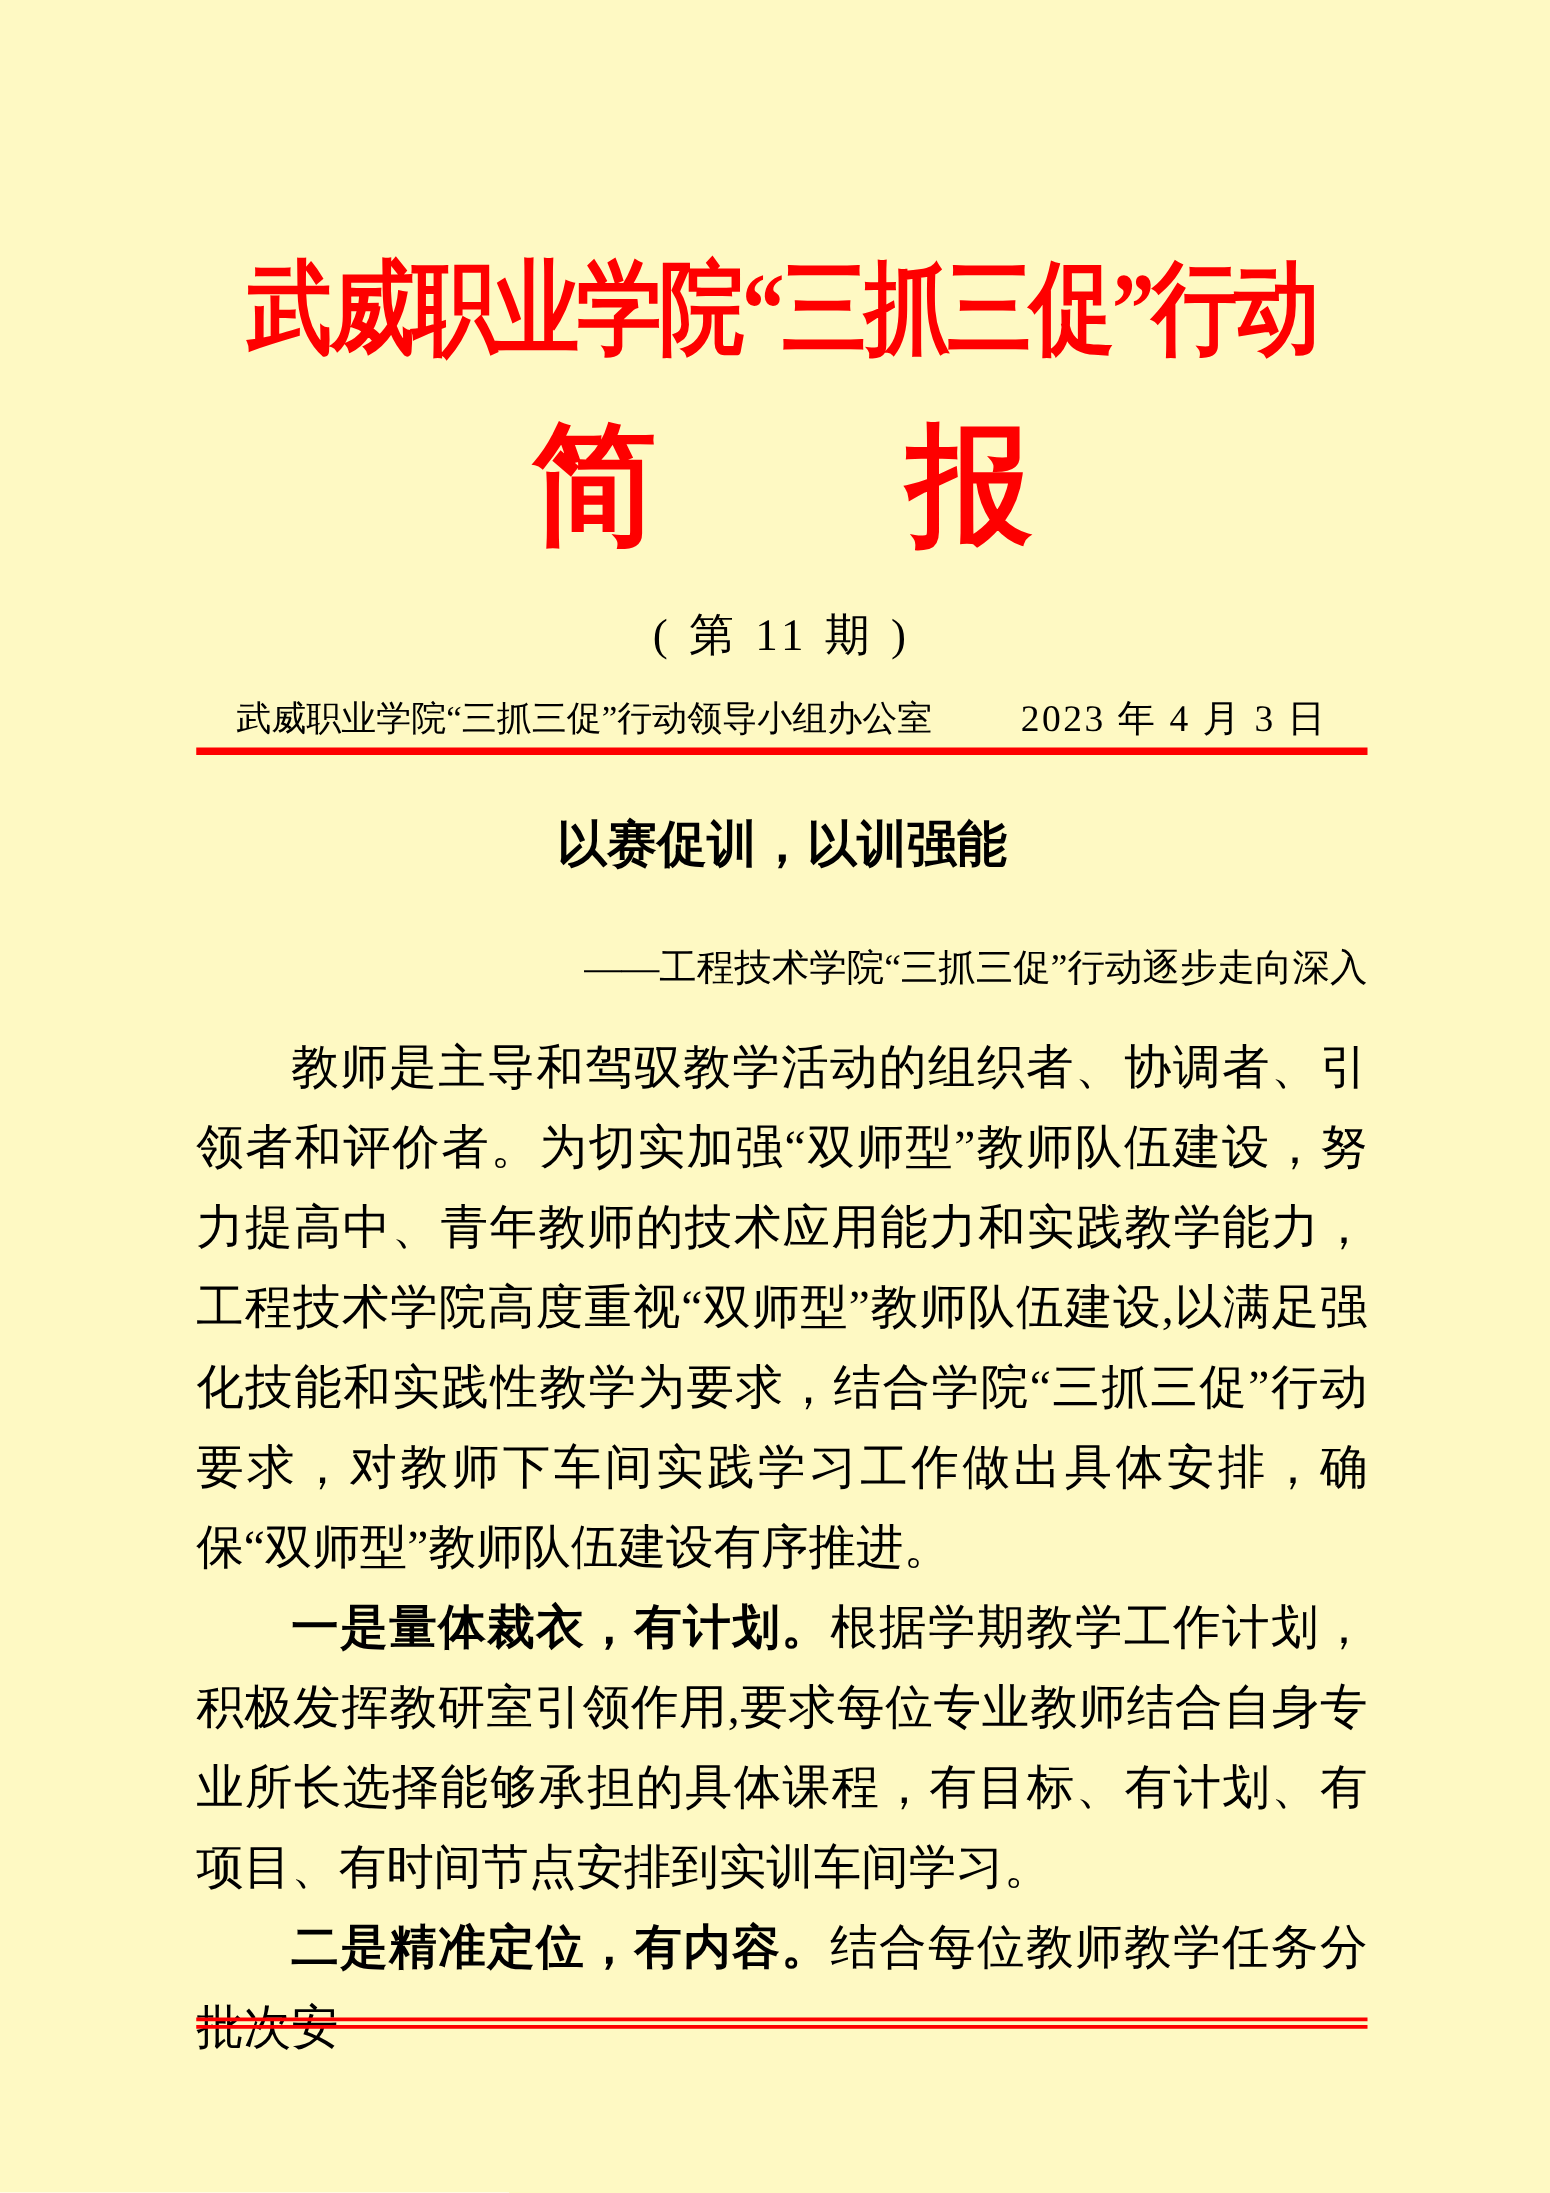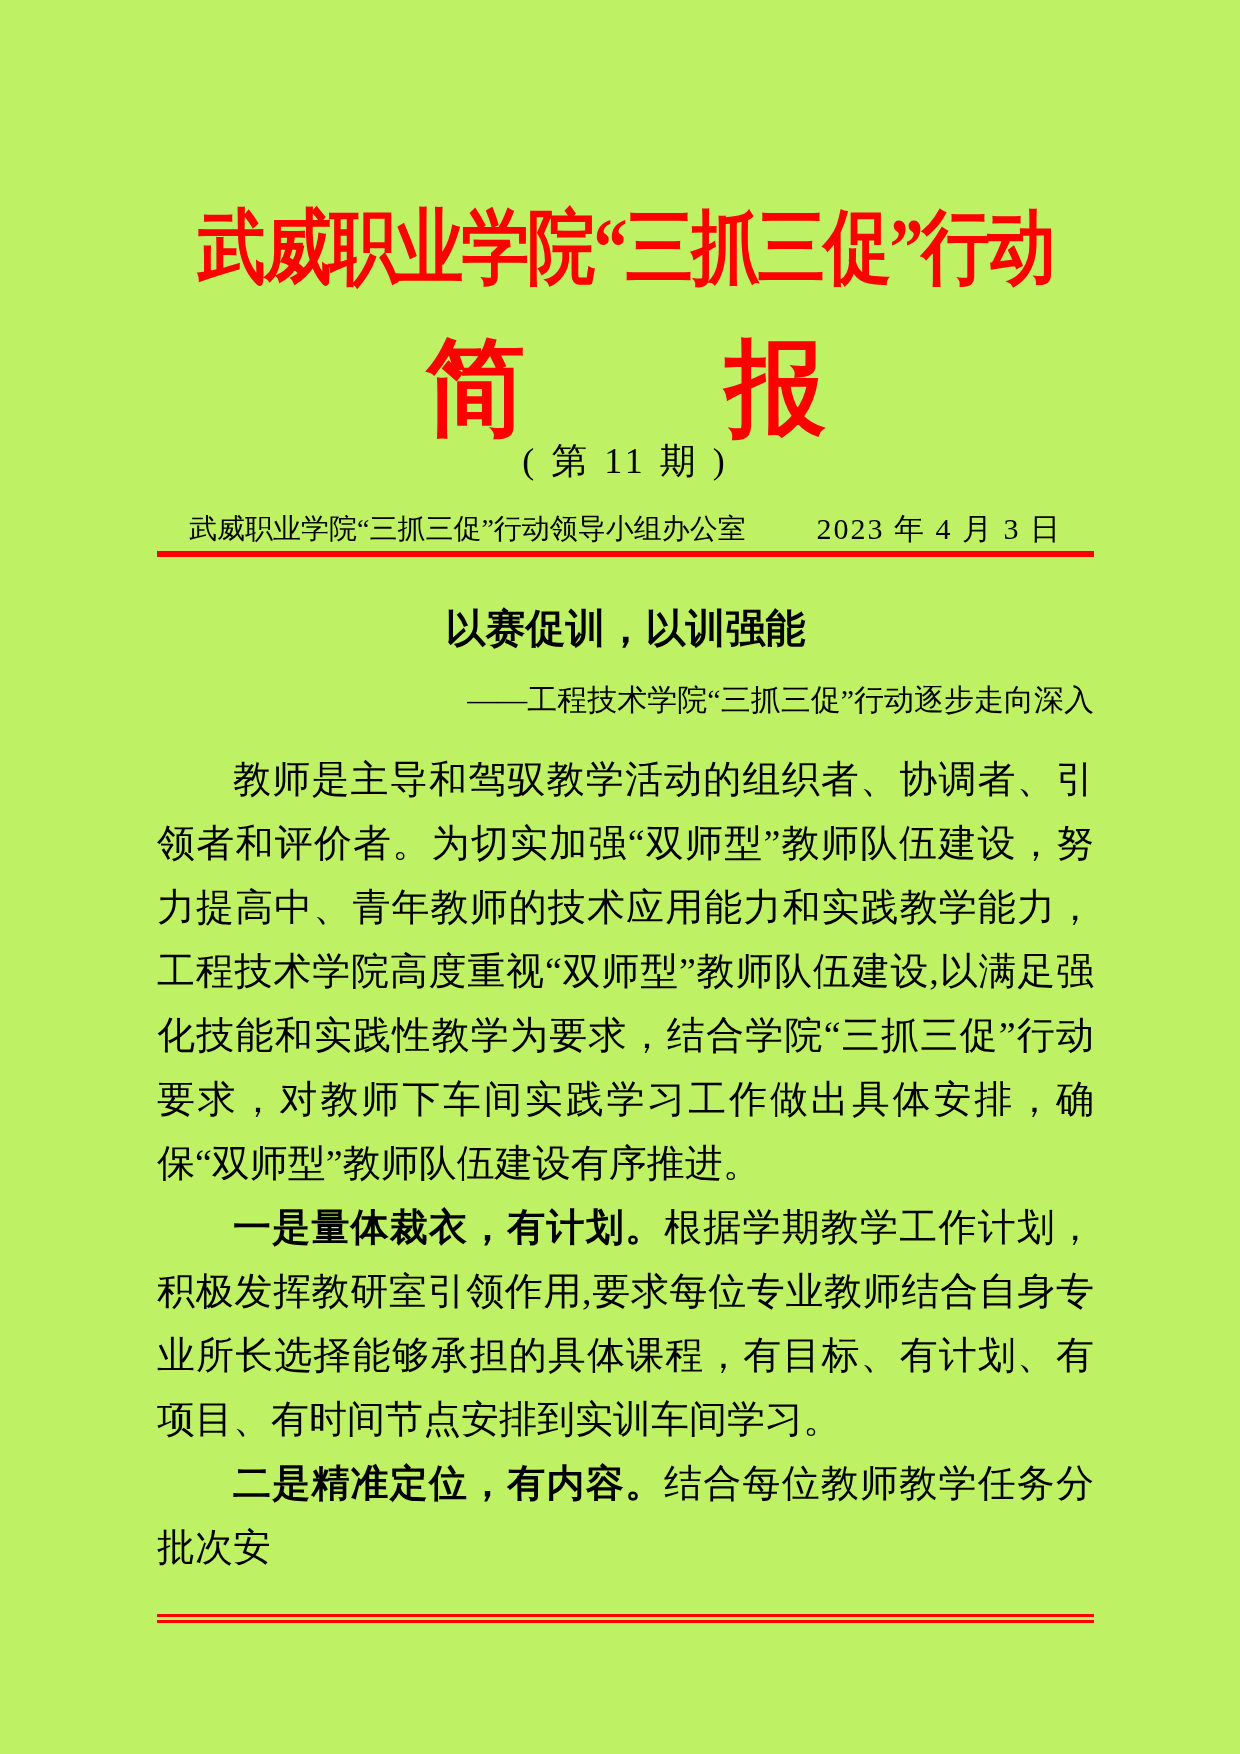--- a/index.html
+++ b/index.html
@@ -4,21 +4,21 @@
 <style>
   html, body {
     margin: 0;
     padding: 0;
     background: #ffffff;
   }
   .page {
     position: relative;
     width: 1240px;
     height: 1754px;
-    background: #bef264;
+    background: #fef9c3;
     color: #000000;
     font-family: "Liberation Serif", serif;
     overflow: hidden;
   }
   .col {
     margin-left: 157px;
     margin-right: 146px; 
   }
   
   .masthead-title {
@@ -35,20 +35,21 @@
   .masthead-name {
     margin-top: 54px;
     font-size: 100px;
     line-height: 108px;
     font-weight: bold;
     text-align: center;
     color: #fe0000;
     transform: scaleY(1.05);
   }
   .issue-line {
+    margin-top: 47px;
     font-size: 36px;
     line-height: 36px;
     text-align: center;
     letter-spacing: 4px;
   }
   .office-row {
     margin-top: 32px;
     display: flex;
     justify-content: space-between;
     align-items: flex-start;
@@ -67,21 +68,21 @@
   }
   
   .article-title {
     margin: 46px 0 0 0;
     font-size: 40px;
     line-height: 52px;
     font-weight: bold;
     text-align: center;
   }
   .article-subtitle {
-    margin-top: 28px;
+    margin-top: 56px;
     font-size: 30px;
     line-height: 34px;
     text-align: right;
   }
   .body-text {
     margin-top: 30px;
     font-size: 38px;
     line-height: 64px;
     text-align: justify;
     text-align-last: left;

